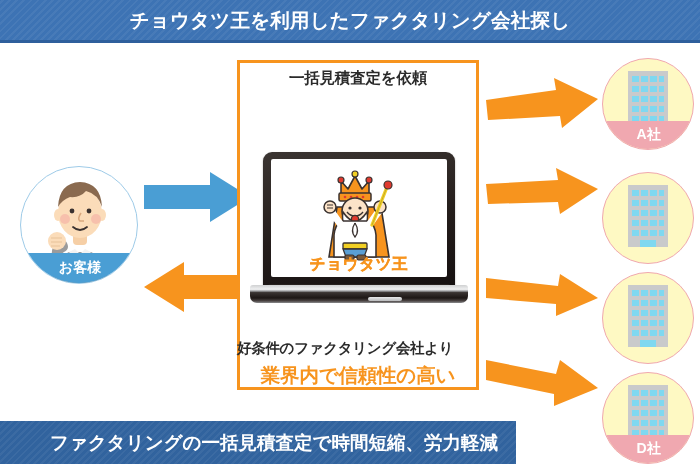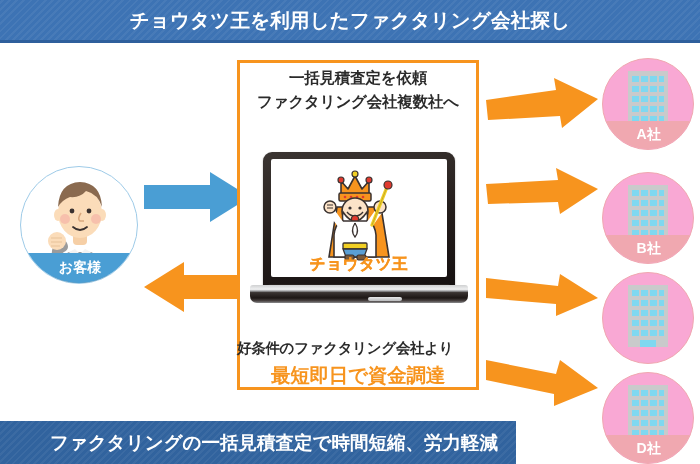--- a/index.html
+++ b/index.html
@@ -178,21 +178,21 @@
     display: flex; align-items: center; justify-content: center;
     color: #ffffff; font-size: 14px; font-weight: bold; margin-top: 16px;
   }
 
   
   .company {
     position: absolute; left: 602px;
     width: 92px; height: 92px;
     border-radius: 50%;
     border: 1.2px solid #f0a8b0;
-    background: #f9a8d4;
+    background: #fef9c3;
     overflow: hidden;
   }
   .company-label {
     position: absolute; left: 0; bottom: 0;
     width: 92px; height: 28px;
     background: #f0a8b0;
     display: flex; align-items: center; justify-content: center;
     color: #ffffff; font-size: 14px; font-weight: bold;
     letter-spacing: 0.5px;
   }
@@ -229,21 +229,20 @@
     <polygon points="0,10 72,18 74,6 112,30 70,48 70,36 0,30" fill="#f7941e"></polygon>
   </svg>
   <svg class="arrow" style="left:486px; top:352px;" width="112" height="54" viewBox="0 0 112 54">
     <polygon points="0,8 70,22 74,8 112,36 68,54 68,42 0,28" fill="#f7941e"></polygon>
   </svg>
 
   <div class="center-box"></div>
 
   <div class="box-top-text">
     <div>一括見積査定を依頼</div>
-    <div>ファクタリング会社複数社へ</div>
   </div>
 
   <div class="laptop">
     <div class="lid">
       <div class="screen">
         <div class="king-wrap">
           <svg width="176" height="118" viewBox="0 0 176 118">
 
             <path d="M66 48 L58 98 L118 98 L110 48 Z" fill="#f7941e" stroke="#3a3230" stroke-width="1.6"></path>
 
@@ -288,21 +287,21 @@
         </div>
       </div>
     </div>
     <div class="laptop-hinge"></div>
     <div class="laptop-base"></div>
     <div class="trackpad-notch"></div>
   </div>
 
   <div class="box-bottom-line1">好条件のファクタリング会社より</div>
   <div class="box-bottom-line2">
-    <span>最短即日で資金調達</span>
+    <span>業界内で信頼性の高い</span>
   </div>
 
   <div class="customer">
     <svg width="118" height="118" viewBox="0 0 118 118">
 
       <path d="M30 118 q2 -26 18 -33 l22 0 q16 7 18 33 Z" fill="#9b9b9b"></path>
       <path d="M48 85 l11 14 l11 -14 l-6 -3 l-5 5 l-5 -5 Z" fill="#f2f2f2"></path>
       <path d="M56 92 l6 0 l-1 22 l-4 0 Z" fill="#7fa9d8"></path>
 
       <path d="M31 92 q-2 -12 6 -18 q6 -4 9 2 q3 6 -3 9 q-6 3 -4 12 Z" fill="#9b9b9b"></path>
@@ -374,21 +373,20 @@
       <rect x="12" y="35" width="7" height="6" fill="#7fd8f0"></rect>
         <rect x="21" y="35" width="7" height="6" fill="#7fd8f0"></rect>
         <rect x="30" y="35" width="7" height="6" fill="#7fd8f0"></rect>
         <rect x="39" y="35" width="5" height="6" fill="#7fd8f0"></rect>
       <rect x="12" y="45" width="7" height="6" fill="#7fd8f0"></rect>
         <rect x="21" y="45" width="7" height="6" fill="#7fd8f0"></rect>
         <rect x="30" y="45" width="7" height="6" fill="#7fd8f0"></rect>
         <rect x="39" y="45" width="5" height="6" fill="#7fd8f0"></rect>
       <rect x="20" y="55" width="16" height="7" fill="#7fd8f0"></rect>
     </svg>
-    <div class="company-label">B社</div>
   </div>
 
   <div class="company" style="top:272px;">
     <svg class="bldg" width="56" height="62" viewBox="0 0 56 62">
       <rect x="8" y="0" width="40" height="62" fill="#c9cacb"></rect>
       <rect x="12" y="5" width="7" height="6" fill="#7fd8f0"></rect>
         <rect x="21" y="5" width="7" height="6" fill="#7fd8f0"></rect>
         <rect x="30" y="5" width="7" height="6" fill="#7fd8f0"></rect>
         <rect x="39" y="5" width="5" height="6" fill="#7fd8f0"></rect>
       <rect x="12" y="15" width="7" height="6" fill="#7fd8f0"></rect>

